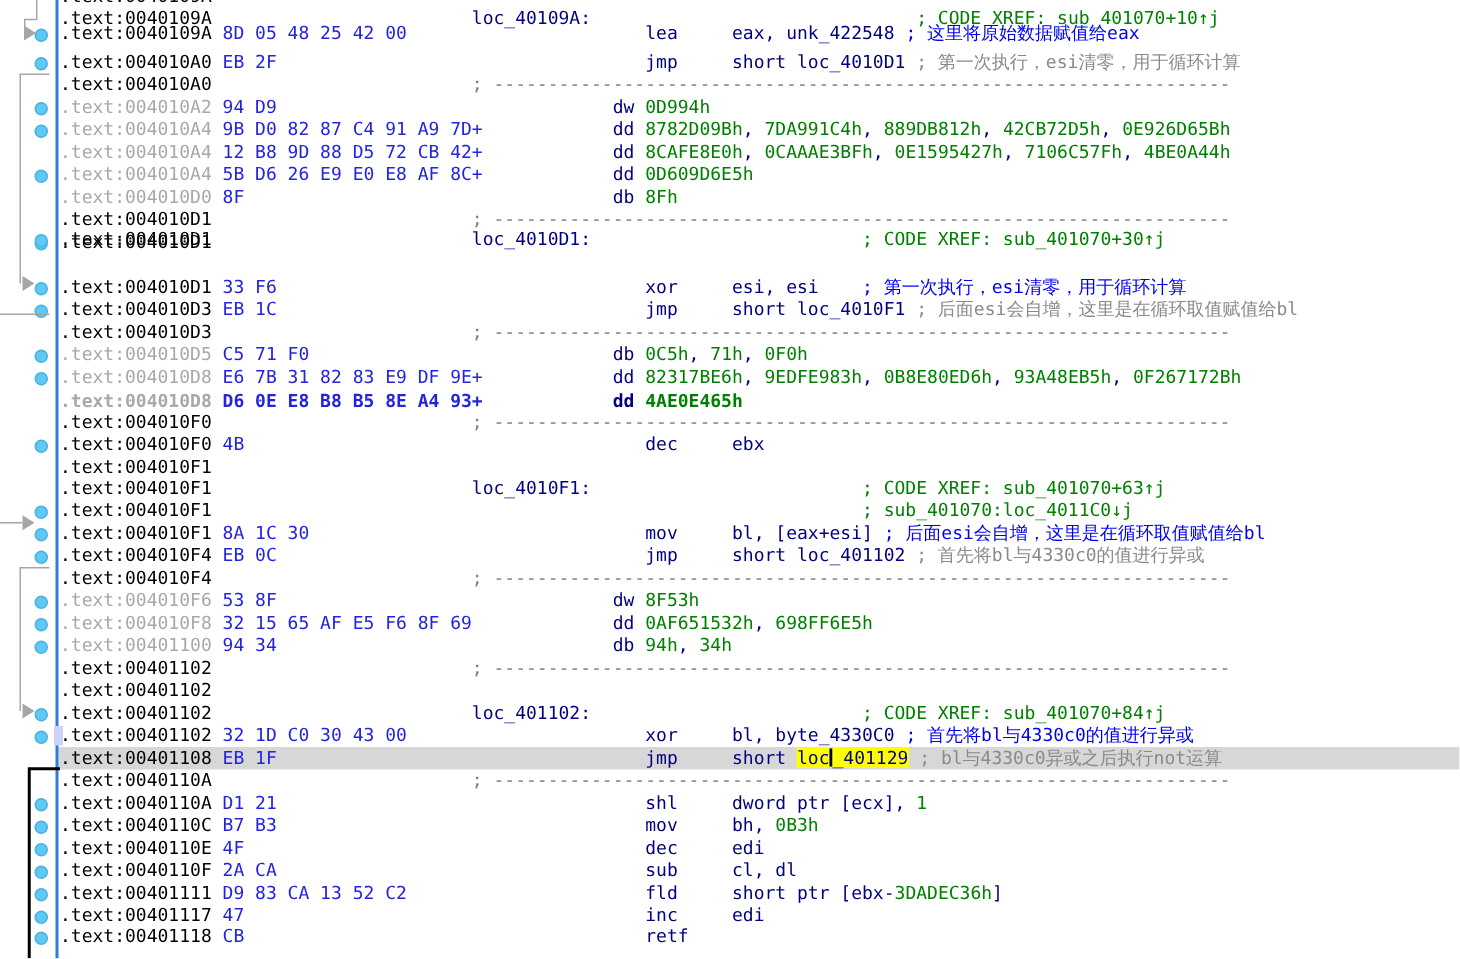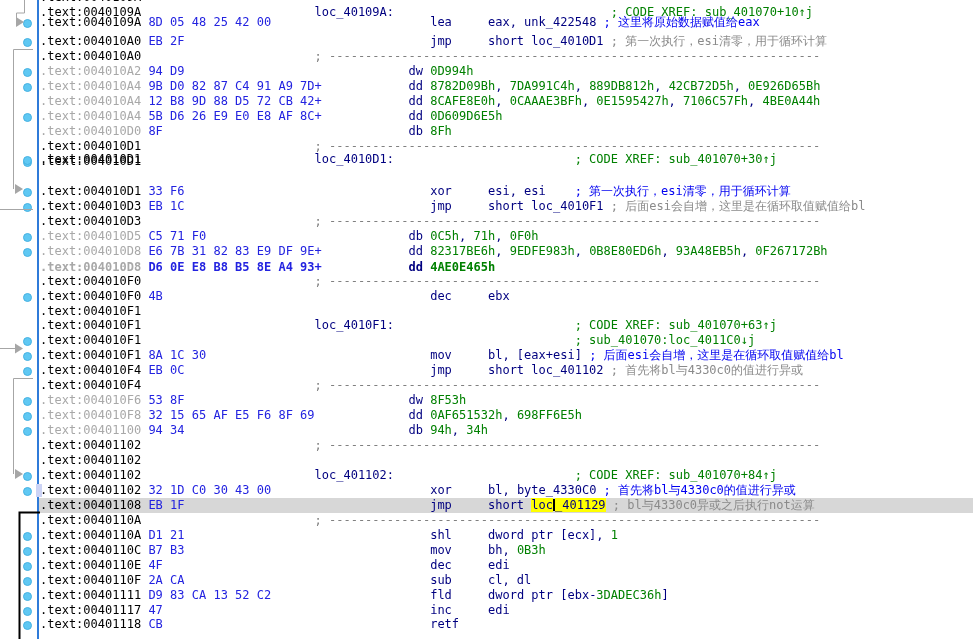--- a/index.html
+++ b/index.html
@@ -181,21 +181,21 @@
       <div class="row" style="top: 557.65px;">
         <span class="dotmark"></span>
         <pre class="ln"><span class="ad">.text:0040110E</span> <span class="by">4F</span>                                     <span class="mn">dec</span>     <span class="mn">edi</span></pre>
       </div>
       <div class="row" style="top: 572.6px; padding-left: 36px;">
         <span class="dotmark"></span>
         <pre class="ln"><span class="ad">.text:0040110F</span> <span class="by">2A CA</span>                                  <span class="mn">sub</span>     <span class="mn">cl, dl</span></pre>
       </div>
       <div class="row" style="top: 587.55px;">
         <span class="dotmark"></span>
-        <pre class="ln"><span class="ad">.text:00401111</span> <span class="by">D9 83 CA 13 52 C2</span>                      <span class="mn">fld</span>     <span class="mn">dword ptr [ebx-</span><span class="num">3DADEC36h</span><span class="mn">]</span></pre>
+        <pre class="ln"><span class="ad">.text:00401111</span> <span class="by">D9 83 CA 13 52 C2</span>                      <span class="mn">fld</span>     <span class="mn">short ptr [ebx-</span><span class="num">3DADEC36h</span><span class="mn">]</span></pre>
       </div>
       <div class="row" style="top: 602.5px;">
         <span class="dotmark"></span>
         <pre class="ln"><span class="ad">.text:00401117</span> <span class="by">47</span>                                     <span class="mn">inc</span>     <span class="mn">edi</span></pre>
       </div>
       <div class="row" style="top: 617.45px;">
         <span class="dotmark"></span>
         <pre class="ln"><span class="ad">.text:00401118</span> <span class="by">CB</span>                                     <span class="mn">retf</span></pre>
       </div>
     </div>

